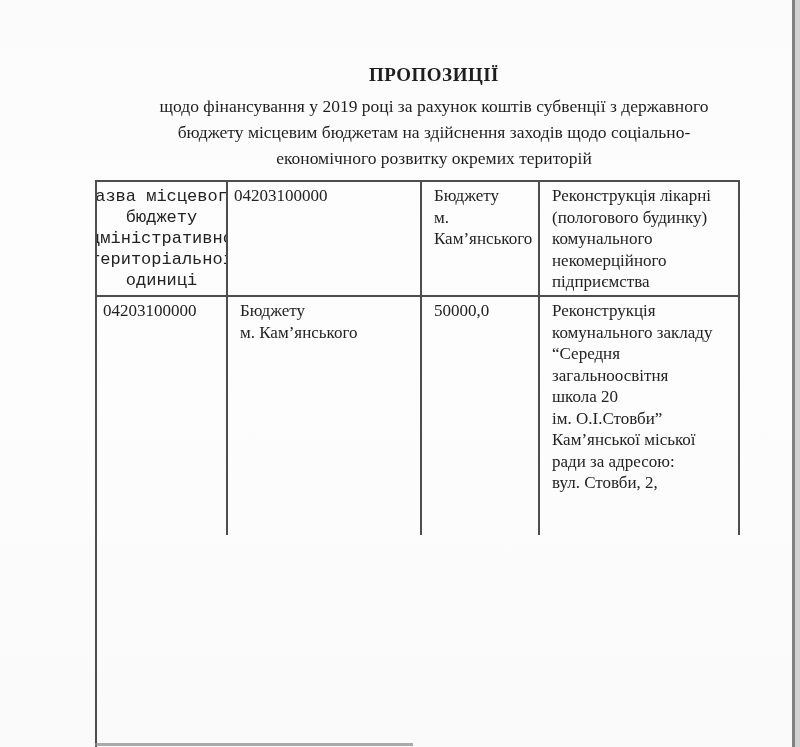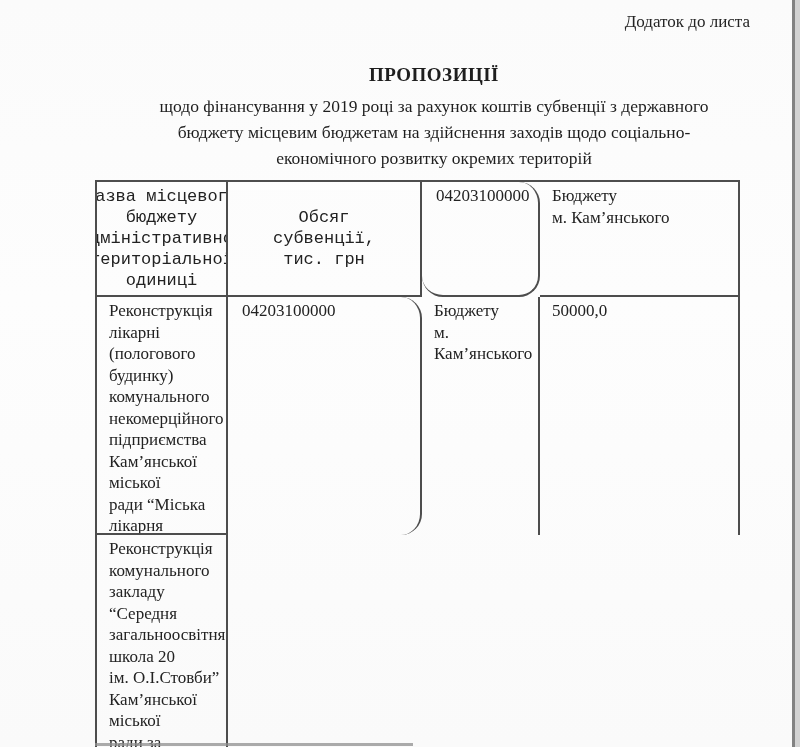--- a/index.html
+++ b/index.html
@@ -76,57 +76,53 @@
     align-items: center;
     justify-content: center;
     text-align: center;
     padding: 4px 21px;
     line-height: 21px;
     font-family: Liberation Mono, monospace;
   }
   .cell.body {
     padding: 3px 6px 0 12px;
   }
-  .cell.body.code { padding-left: 14px; border-radius: 21px; }
+  .cell.body.code { padding-left: 6px; }
   .cell.last-row { border-bottom: none; }
   
   .bottom-artifact {
     position: absolute;
     left: 95px;
     top: 743px;
     width: 318px;
     height: 3px;
     background: #8f8f8f;
     opacity: 0.75;
   }
 </style>
 </head>
 <body>
 
 <div class="page">
 
-  <div class="annotation">Додаток до листа</div>
 
   <div class="heading">
     <div class="title">ПРОПОЗИЦІЇ</div>
     <div class="subtitle">щодо фінансування у 2019 році за рахунок коштів субвенції з державного
 бюджету місцевим бюджетам на здійснення заходів щодо соціально-
 економічного розвитку окремих територій</div>
   </div>
 
   <div class="doc-table">
 
     <div class="cell header">Назва місцевого
 бюджету
 адміністративно-
 територіальної
 одиниці</div>
-    <div class="cell header">Обсяг
-субвенції,
-тис. грн</div>
 
     <div class="cell body code">04203100000</div>
     <div class="cell body">Бюджету
 м. Кам’янського</div>
     <div class="cell body">Реконструкція лікарні
 (пологового будинку)
 комунального
 некомерційного
 підприємства
 Кам’янської міської

